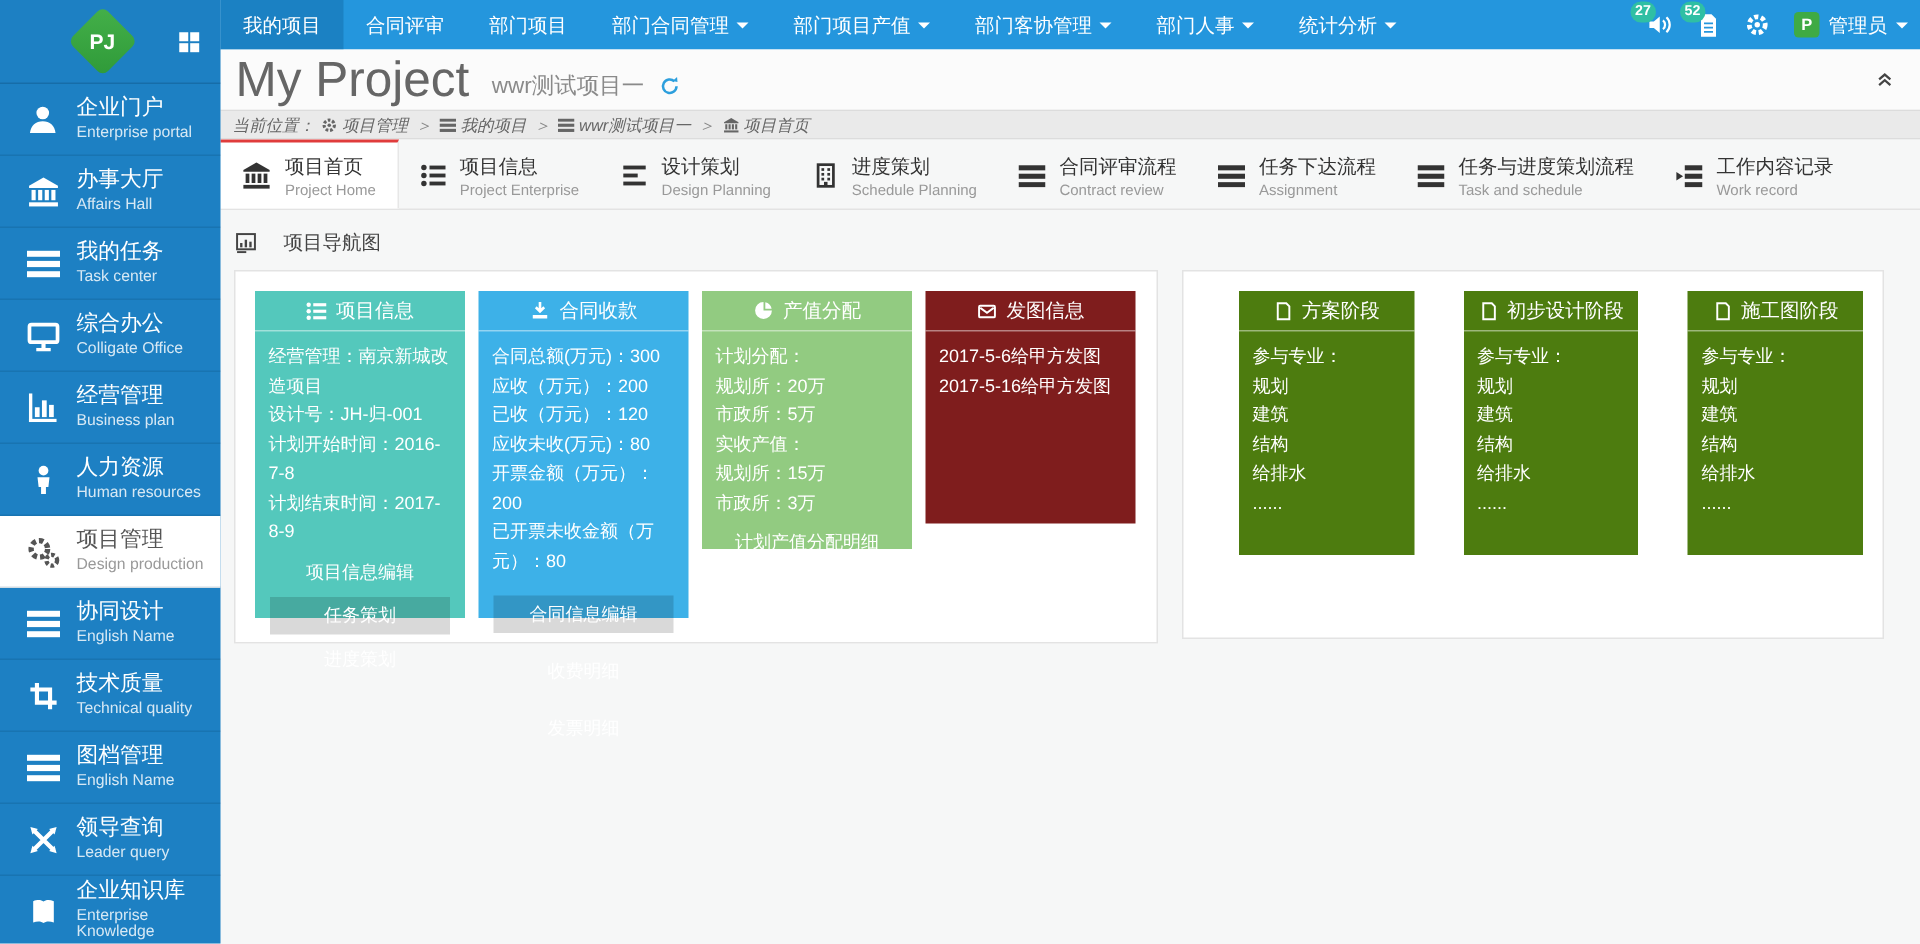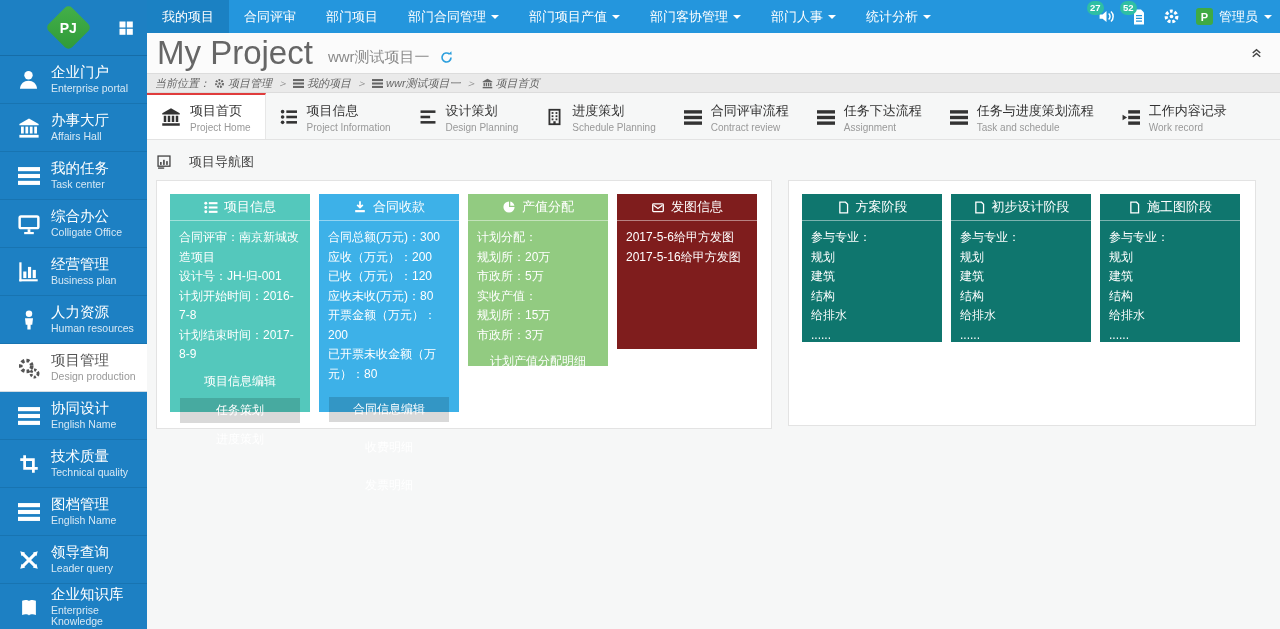--- a/index.html
+++ b/index.html
@@ -63,21 +63,21 @@
   .panel { background:#fff; border:1px solid #e3e3e3; padding:13px; }
   .panel1 { width:616px; height:249px; }
   .panel2 { width:468px; height:246px; }
   .cards { display:flex; gap:9px; align-items:flex-start; }
 
   .card { width:140px; display:flex; flex-direction:column; color:#fff; }
   .c1 { height:218px; background:#54c8bc; }
   .c2 { height:218px; background:#3db1e8; }
   .c3 { height:172px; background:#92cb81; }
   .c4 { height:155px; background:#7f1d1d; }
-  .cg { height:148px; background:#0f766e; }
+  .cg { height:176px; background:#4d7c0f;margin-left:24px; }
   .chead { height:27px; flex:none; display:flex; align-items:center; justify-content:center; gap:6px;
     font-size:13px; border-bottom:1px solid rgba(255,255,255,.45); }
   .cbody { flex:1; padding:7px 9px 0; font-size:12px; line-height:19.5px; }
   .cfoot { flex:none; padding-bottom:8px; display:flex; flex-direction:column; }
   .cbtn { height:25px; line-height:25px; text-align:center; font-size:12px; margin:4px 10px 0; cursor:pointer; }
   .cbtn.sel { background:rgba(0,0,0,.15); }
   .cfoot.loose .cbtn { margin-top:13px; }
 </style>
 </head>
 <body>
@@ -398,21 +398,21 @@
             <circle cx="2" cy="2.5" r="1.7"></circle>
             <circle cx="2" cy="7.5" r="1.7"></circle>
             <circle cx="2" cy="12.5" r="1.7"></circle>
             <rect x="5.5" y="1.3" width="10" height="2.4"></rect>
             <rect x="5.5" y="6.3" width="10" height="2.4"></rect>
             <rect x="5.5" y="11.3" width="10" height="2.4"></rect>
           </svg>
         </span>
       <span>
           <span class="t1">项目信息</span>
-          <span class="t2">Project Information</span>
+          <span class="t2">Project Enterprise</span>
         </span>
     </div>
     <div class="tab">
       <span class="ticon">
           <svg width="18" height="16" viewBox="0 0 16 15" fill="currentColor">
             <rect x="1" y="1.3" width="14" height="2.4"></rect>
             <rect x="1" y="6.3" width="9" height="2.4"></rect>
             <rect x="1" y="11.3" width="14" height="2.4"></rect>
           </svg>
         </span>
@@ -519,21 +519,21 @@
                 <circle cx="2" cy="2.5" r="1.7"></circle>
                 <circle cx="2" cy="7.5" r="1.7"></circle>
                 <circle cx="2" cy="12.5" r="1.7"></circle>
                 <rect x="5.5" y="1.3" width="10" height="2.4"></rect>
                 <rect x="5.5" y="6.3" width="10" height="2.4"></rect>
                 <rect x="5.5" y="11.3" width="10" height="2.4"></rect>
               </svg>
             <span>项目信息</span>
           </div>
           <div class="cbody">
-            <div>合同评审：南京新城改造项目</div>
+            <div>经营管理：南京新城改造项目</div>
             <div>设计号：JH-归-001</div>
             <div>计划开始时间：2016-7-8</div>
             <div>计划结束时间：2017-8-9</div>
           </div>
           <div class="cfoot">
             <div class="cbtn">项目信息编辑</div>
             <div class="cbtn sel">任务策划</div>
             <div class="cbtn">进度策划</div>
           </div>
         </div>

